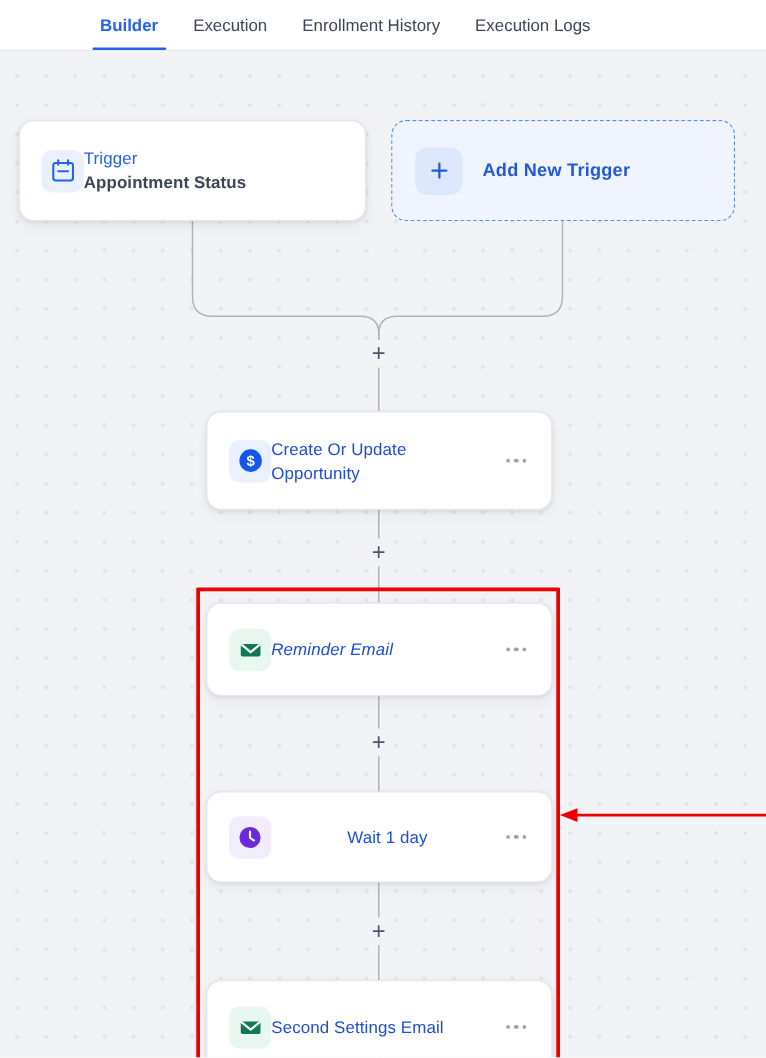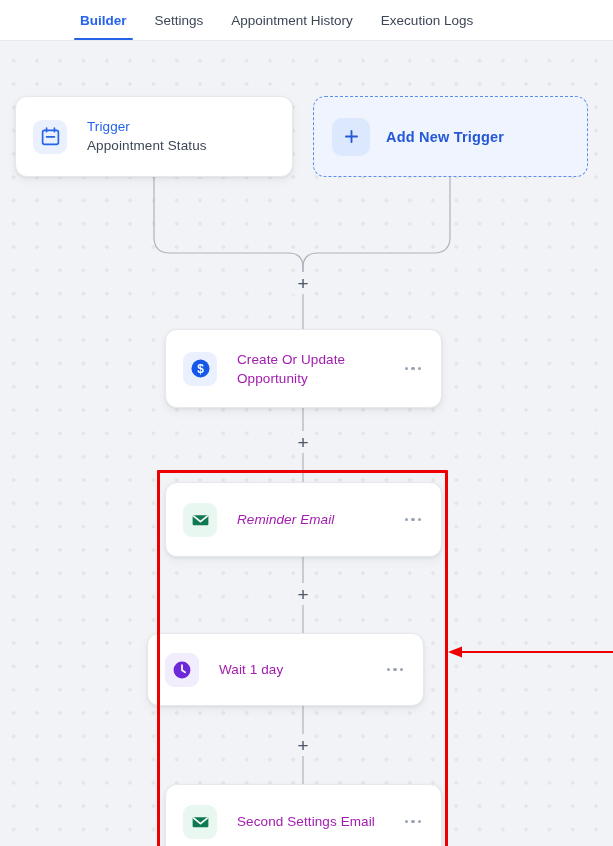--- a/index.html
+++ b/index.html
@@ -74,38 +74,39 @@
     border-radius: 9px;
     flex: 0 0 34px;
     display: flex; align-items: center; justify-content: center;
     margin-left: 17px;
   }
   .ico svg { display: block; }
   .ico.blue  { background: #eaf0fe; }
   .ico.green { background: #e8f7ef; }
   .ico.purple{ background: #f2edfd; }
 
-  .node-text { margin-left: 20px; flex: 1 1 auto; min-width: 0; }
+  .node-text { margin-left: 0; flex: 1 1 auto; min-width: 0; }
   .node-title {
     font-size: 13.5px;
-    color: #a21caf;
+    color: #1d4ed8;
     line-height: 19px;
     letter-spacing: .1px;
   }
   .trig-label {
     font-size: 13.5px;
     color: #2563eb;
     line-height: 18px;
     letter-spacing: .1px;
   }
   .trig-sub {
     font-size: 13.5px;
     color: #3c4656;
     line-height: 19px;
     letter-spacing: .1px;
+    font-weight: bold;
   }
   .dots {
     flex: 0 0 auto;
     margin-right: 18px;
     display: flex;
     gap: 3px;
     padding: 6px 2px;
     cursor: pointer;
   }
   .dots i {
@@ -127,21 +128,21 @@
   #add-trigger .add-label {
     margin-left: 16px;
     font-size: 14.5px;
     font-weight: bold;
     color: #2558d6;
     letter-spacing: .2px;
   }
 
   #node-opportunity { left: 165px; top: 288px; width: 277px; height: 79px; }
   #node-reminder    { left: 165px; top: 441px; width: 277px; height: 75px; font-style: italic; }
-  #node-wait        { left: 147px; top: 592px; width: 277px; height: 73px; }
+  #node-wait        { left: 165px; top: 592px; width: 277px; height: 73px; text-align: center; }
   #node-second      { left: 165px; top: 743px; width: 277px; height: 75px; }
 
   
   .plus {
     position: absolute;
     width: 22px; height: 22px;
     display: flex; align-items: center; justify-content: center;
     color: #4d5668;
     font-size: 19px;
     line-height: 19px;
@@ -167,24 +168,24 @@
   .annot-arrow { position: absolute; left: 440px; top: 598px; pointer-events: none; }
 </style>
 </head>
 <body>
 
 <div class="tabbar">
   <div class="tab active">
     <span>Builder</span>
   </div>
   <div class="tab">
-    <span>Settings</span>
+    <span>Execution</span>
   </div>
   <div class="tab">
-    <span>Appointment History</span>
+    <span>Enrollment History</span>
   </div>
   <div class="tab">
     <span>Execution Logs</span>
   </div>
 </div>
 
 <div class="canvas">
 
   <svg class="connectors" viewBox="0 0 613 805">
     <g fill="none" stroke="#aeb3bd" stroke-width="1.2">

